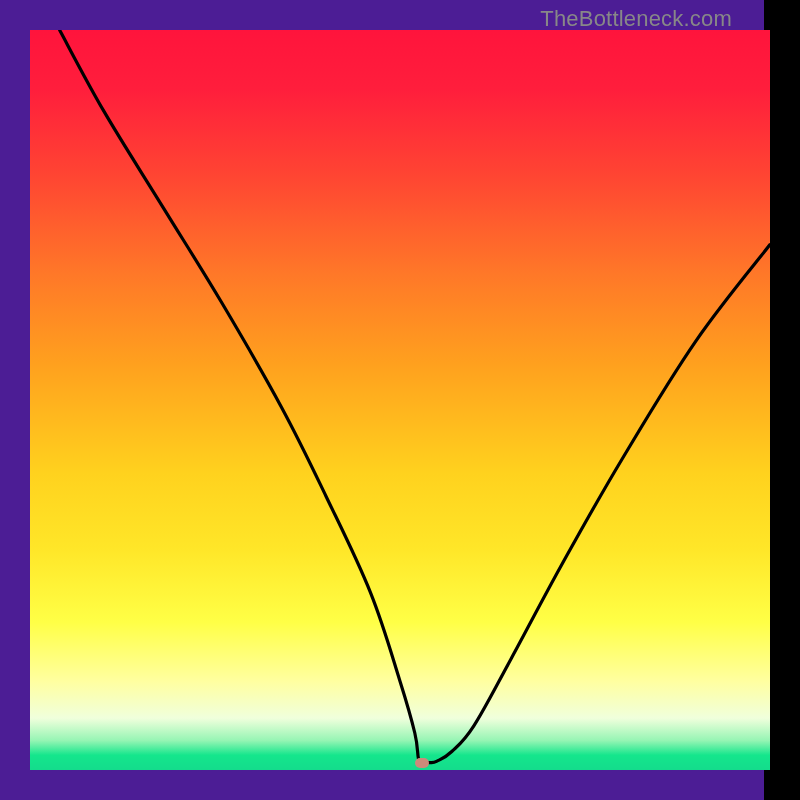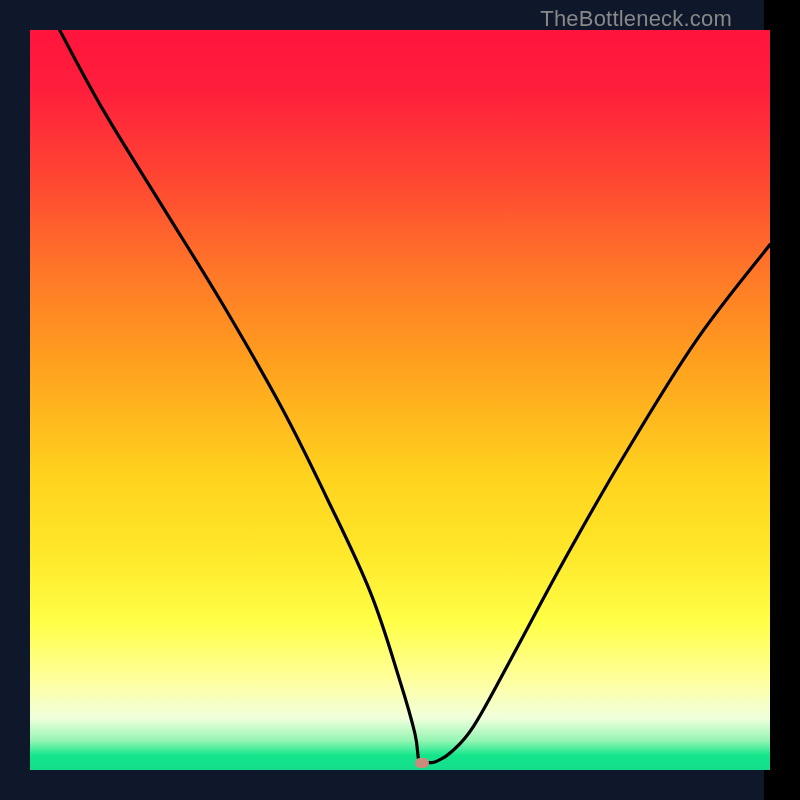--- a/index.html
+++ b/index.html
@@ -8,21 +8,21 @@
     background: #000;
     width: 800px;
     height: 800px;
     overflow: hidden;
     font-family: Arial, sans-serif;
   }
   .chart-container {
     position: relative;
     width: 764px;
     height: 800px;
-    background: #0f172a;
+    background: #4c1d95;
   }
   .plot-area {
     position: absolute;
     left: 30px;
     top: 30px;
     width: 740px;
     height: 740px;
     background: linear-gradient(to bottom,
       #ff143c 0%,
       #ff1e3c 8%,

